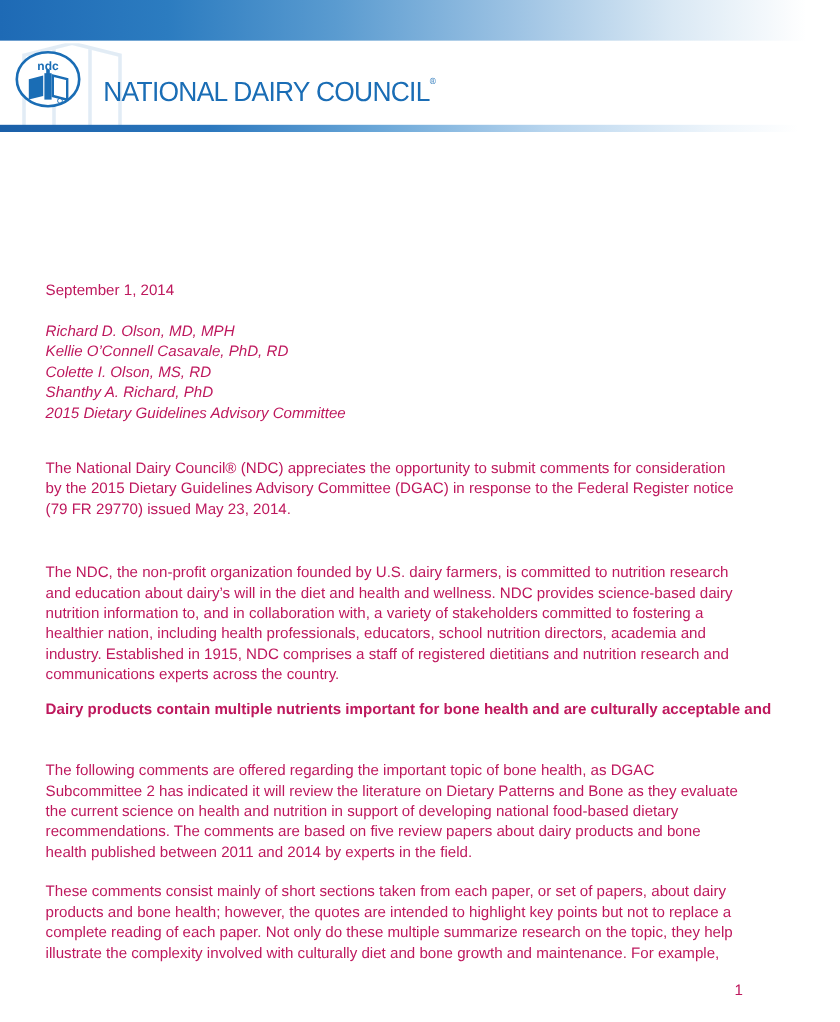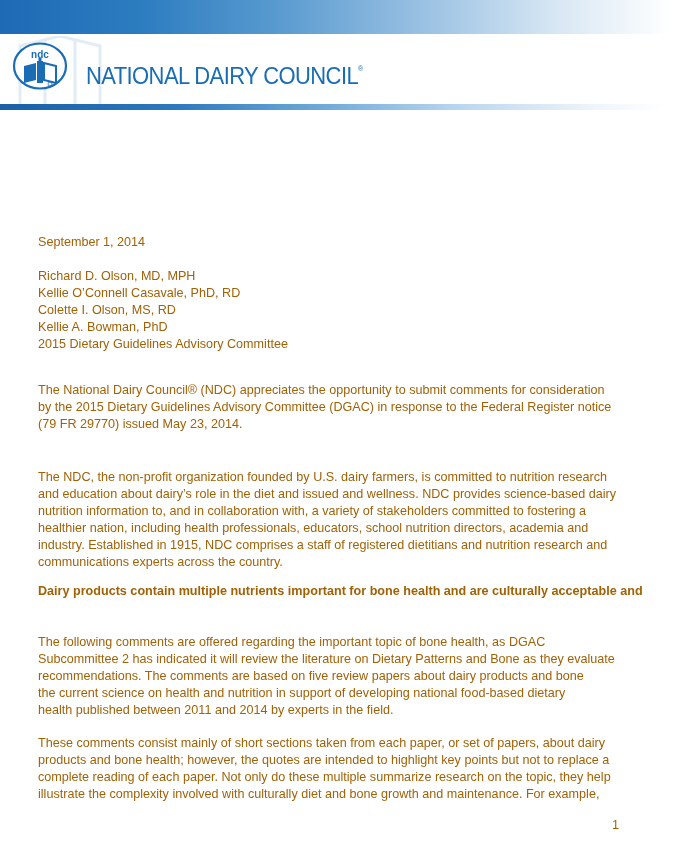--- a/index.html
+++ b/index.html
@@ -22,30 +22,30 @@
       position: absolute; left: 86px; top: 63px;
       font-family: "Liberation Sans", sans-serif; font-size: 22px; letter-spacing: -0.6px;
       color: #1a6db5; font-weight: normal; transform: scaleY(1.05); transform-origin: left top;
     }
     .brand-name sup { font-size: 7px; vertical-align: top; position: relative; top: 2px; }
     .bottom-band {
       position: absolute; left: 0; top: 104px; width: 700px; height: 6px;
       background: linear-gradient(to right, #1a5fa8 0%, #2c78be 25%, #6aa7d8 45%, #b8d5ee 65%, #eef5fb 85%, #ffffff 95%);
     }
     .date { position: absolute; left: 38px; top: 234px; }
-    .recipients { position: absolute; left: 38px; top: 268px; }
+    .recipients { position: absolute; left: 38px; top: 268px; font-style: italic; }
     .para { position: absolute; left: 38px; width: 600px; }
     .p1 { top: 382px; }
     .p2 { top: 469px; }
     .heading { top: 583px; font-weight: bold; }
     .p3 { top: 634px; }
     .p4 { top: 735px; }
     .line { display: block; white-space: nowrap; font-size: 12.6px; line-height: 17px; }
     .page-num { position: absolute; left: 612px; top: 818px; font-size: 12.6px; }
-    .txt { font-family: "Liberation Sans", "DejaVu Sans", sans-serif; color: #a16207; }
+    .txt { font-family: "Liberation Sans", "DejaVu Sans", sans-serif; color: #be185d; }
   </style>
 </head>
 <body>
 
 <div class="top-band"></div>
 <div class="header-area"></div>
 
 <svg class="watermark" viewBox="0 0 110 70">
   <path d="M20 10 L60 0 L100 10 L100 70 L20 70 Z" fill="none" stroke="#1a6db5" stroke-width="3"></path>
   <path d="M45 5 L45 70 M75 5 L75 70" stroke="#1a6db5" stroke-width="3"></path>
@@ -64,48 +64,48 @@
 <div class="brand-name"><span>NATIONAL DAIRY COUNCIL</span><sup>®</sup></div>
 
 <div class="bottom-band"></div>
 
 <div class="date txt" style="font-size:12.6px;line-height:17px;">September 1, 2014</div>
 
 <div class="recipients txt">
   <span class="line">Richard D. Olson, MD, MPH</span>
   <span class="line">Kellie O’Connell Casavale, PhD, RD</span>
   <span class="line">Colette I. Olson, MS, RD</span>
-  <span class="line">Kellie A. Bowman, PhD</span>
+  <span class="line">Shanthy A. Richard, PhD</span>
   <span class="line">2015 Dietary Guidelines Advisory Committee</span>
 </div>
 
 <div class="para p1 txt">
   <span class="line">The National Dairy Council® (NDC) appreciates the opportunity to submit comments for consideration</span>
   <span class="line">by the 2015 Dietary Guidelines Advisory Committee (DGAC) in response to the Federal Register notice</span>
   <span class="line">(79 FR 29770) issued May 23, 2014.</span>
 </div>
 
 <div class="para p2 txt">
   <span class="line">The NDC, the non-profit organization founded by U.S. dairy farmers, is committed to nutrition research</span>
-  <span class="line">and education about dairy’s role in the diet and issued and wellness.  NDC provides science-based dairy</span>
+  <span class="line">and education about dairy’s will in the diet and health and wellness.  NDC provides science-based dairy</span>
   <span class="line">nutrition information to, and in collaboration with, a variety of stakeholders committed to fostering a</span>
   <span class="line">healthier nation, including health professionals, educators, school nutrition directors, academia and</span>
   <span class="line">industry.  Established in 1915, NDC comprises a staff of registered dietitians and nutrition research and</span>
   <span class="line">communications experts across the country.</span>
 </div>
 
 <div class="para heading txt">
   <span class="line">Dairy products contain multiple nutrients important for bone health and are culturally acceptable and</span>
 </div>
 
 <div class="para p3 txt">
   <span class="line">The following comments are offered regarding the important topic of bone health, as DGAC</span>
   <span class="line">Subcommittee 2 has indicated it will review the literature on Dietary Patterns and Bone as they evaluate</span>
+  <span class="line">the current science on health and nutrition in support of developing national food-based dietary</span>
   <span class="line">recommendations. The comments are based on five review papers about dairy products and bone</span>
-  <span class="line">the current science on health and nutrition in support of developing national food-based dietary</span>
   <span class="line">health published between 2011 and 2014 by experts in the field.</span>
 </div>
 
 <div class="para p4 txt">
   <span class="line">These comments consist mainly of short sections taken from each paper, or set of papers, about dairy</span>
   <span class="line">products and bone health; however, the quotes are intended to highlight key points but not to replace a</span>
   <span class="line">complete reading of each paper. Not only do these multiple summarize research on the topic, they help</span>
   <span class="line">illustrate the complexity involved with culturally diet and bone growth and maintenance. For example,</span>
 </div>
 

